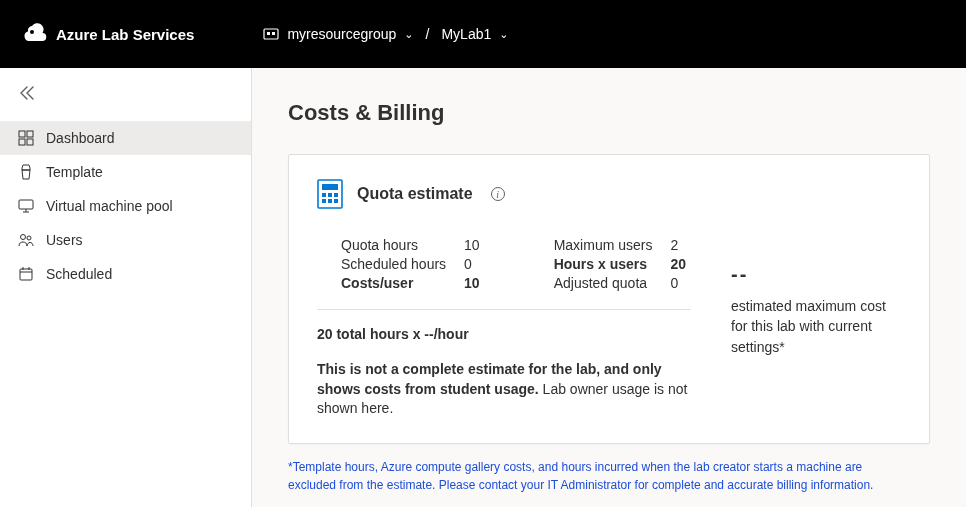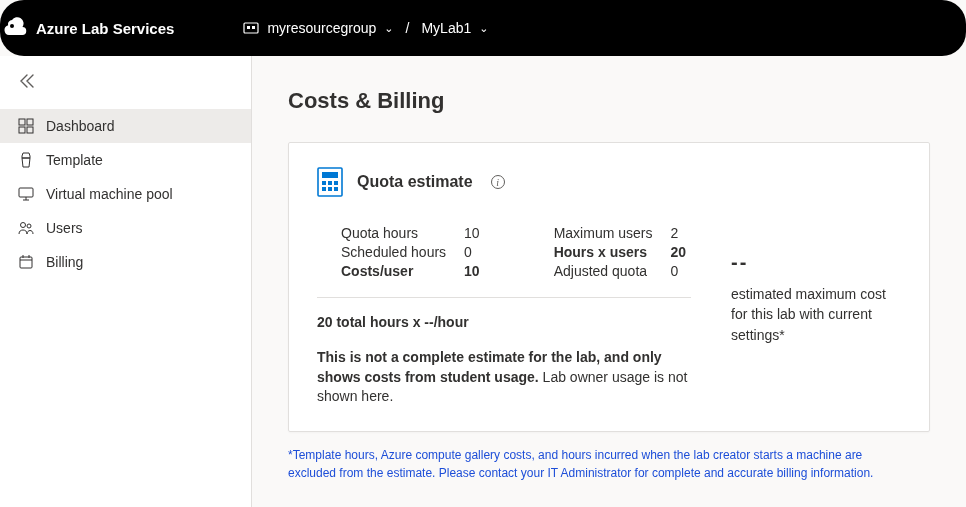--- a/index.html
+++ b/index.html
@@ -8,26 +8,25 @@
       font-size: 14px;
       color: #323130;
       background: #faf9f8;
       width: 966px;
       height: 507px;
       overflow: hidden;
     }
     .top-bar {
       background: #000;
       color: #fff;
-      height: 56px;
+      height: 68px;
       display: flex;
       align-items: center;
-      padding: 0 4px;
+      padding: 0 24px;
       gap: 12px;
-      border-radius: 24px;
     }
     .logo { display: flex; align-items: center; gap: 8px; }
     .logo-icon { width: 24px; height: 24px; }
     .logo-text { font-size: 15px; font-weight: 600; }
     .breadcrumb {
       display: flex;
       align-items: center;
       gap: 12px;
       margin-left: 57px;
       font-size: 14px;
@@ -198,21 +197,21 @@
       </span>
       <span>Users</span>
     </div>
     <div class="nav-item">
       <span class="nav-icon">
         <svg viewBox="0 0 16 16">
             <rect x="2" y="3" width="12" height="11" rx="1" fill="none" stroke="#323130"></rect>
             <path d="M2 6h12M5 1v3M11 1v3" stroke="#323130"></path>
           </svg>
       </span>
-      <span>Billing</span>
+      <span>Scheduled</span>
     </div>
   </nav>
 
   <main class="content">
     <h1 class="page-title">Costs &amp; Billing</h1>
 
     <div class="card">
       <div class="card-header">
         <span class="calc-icon">
           <svg viewBox="0 0 26 30">

